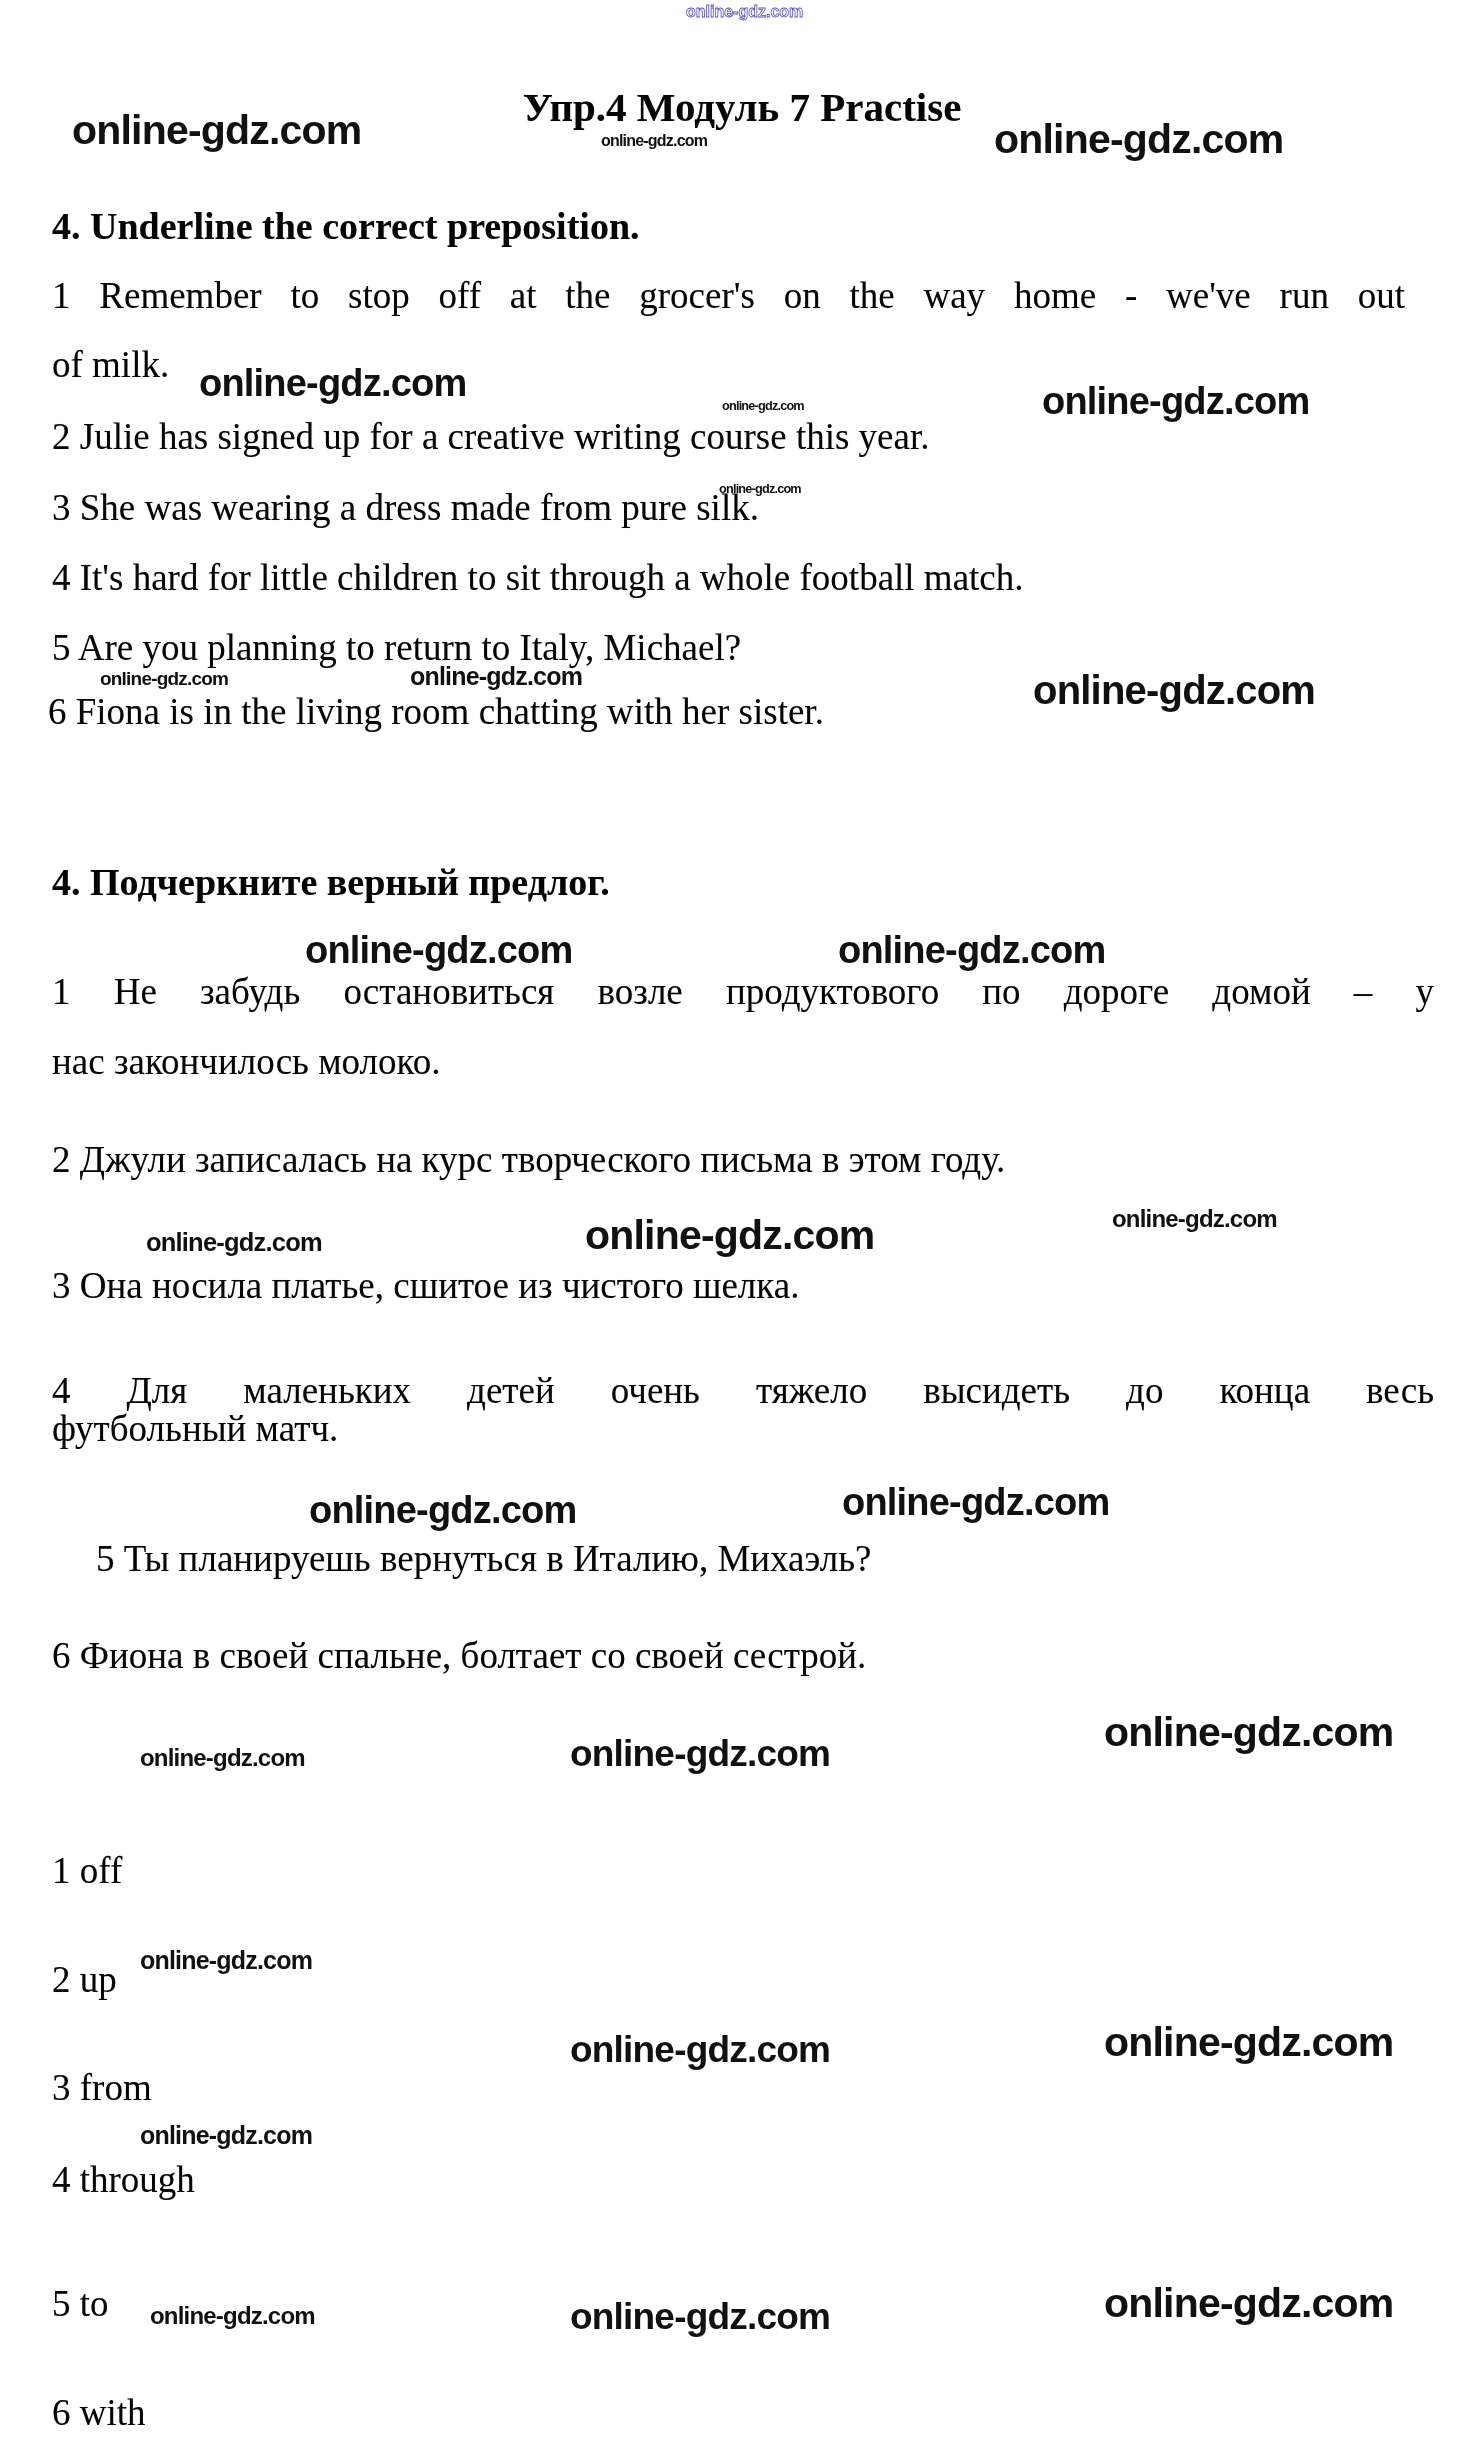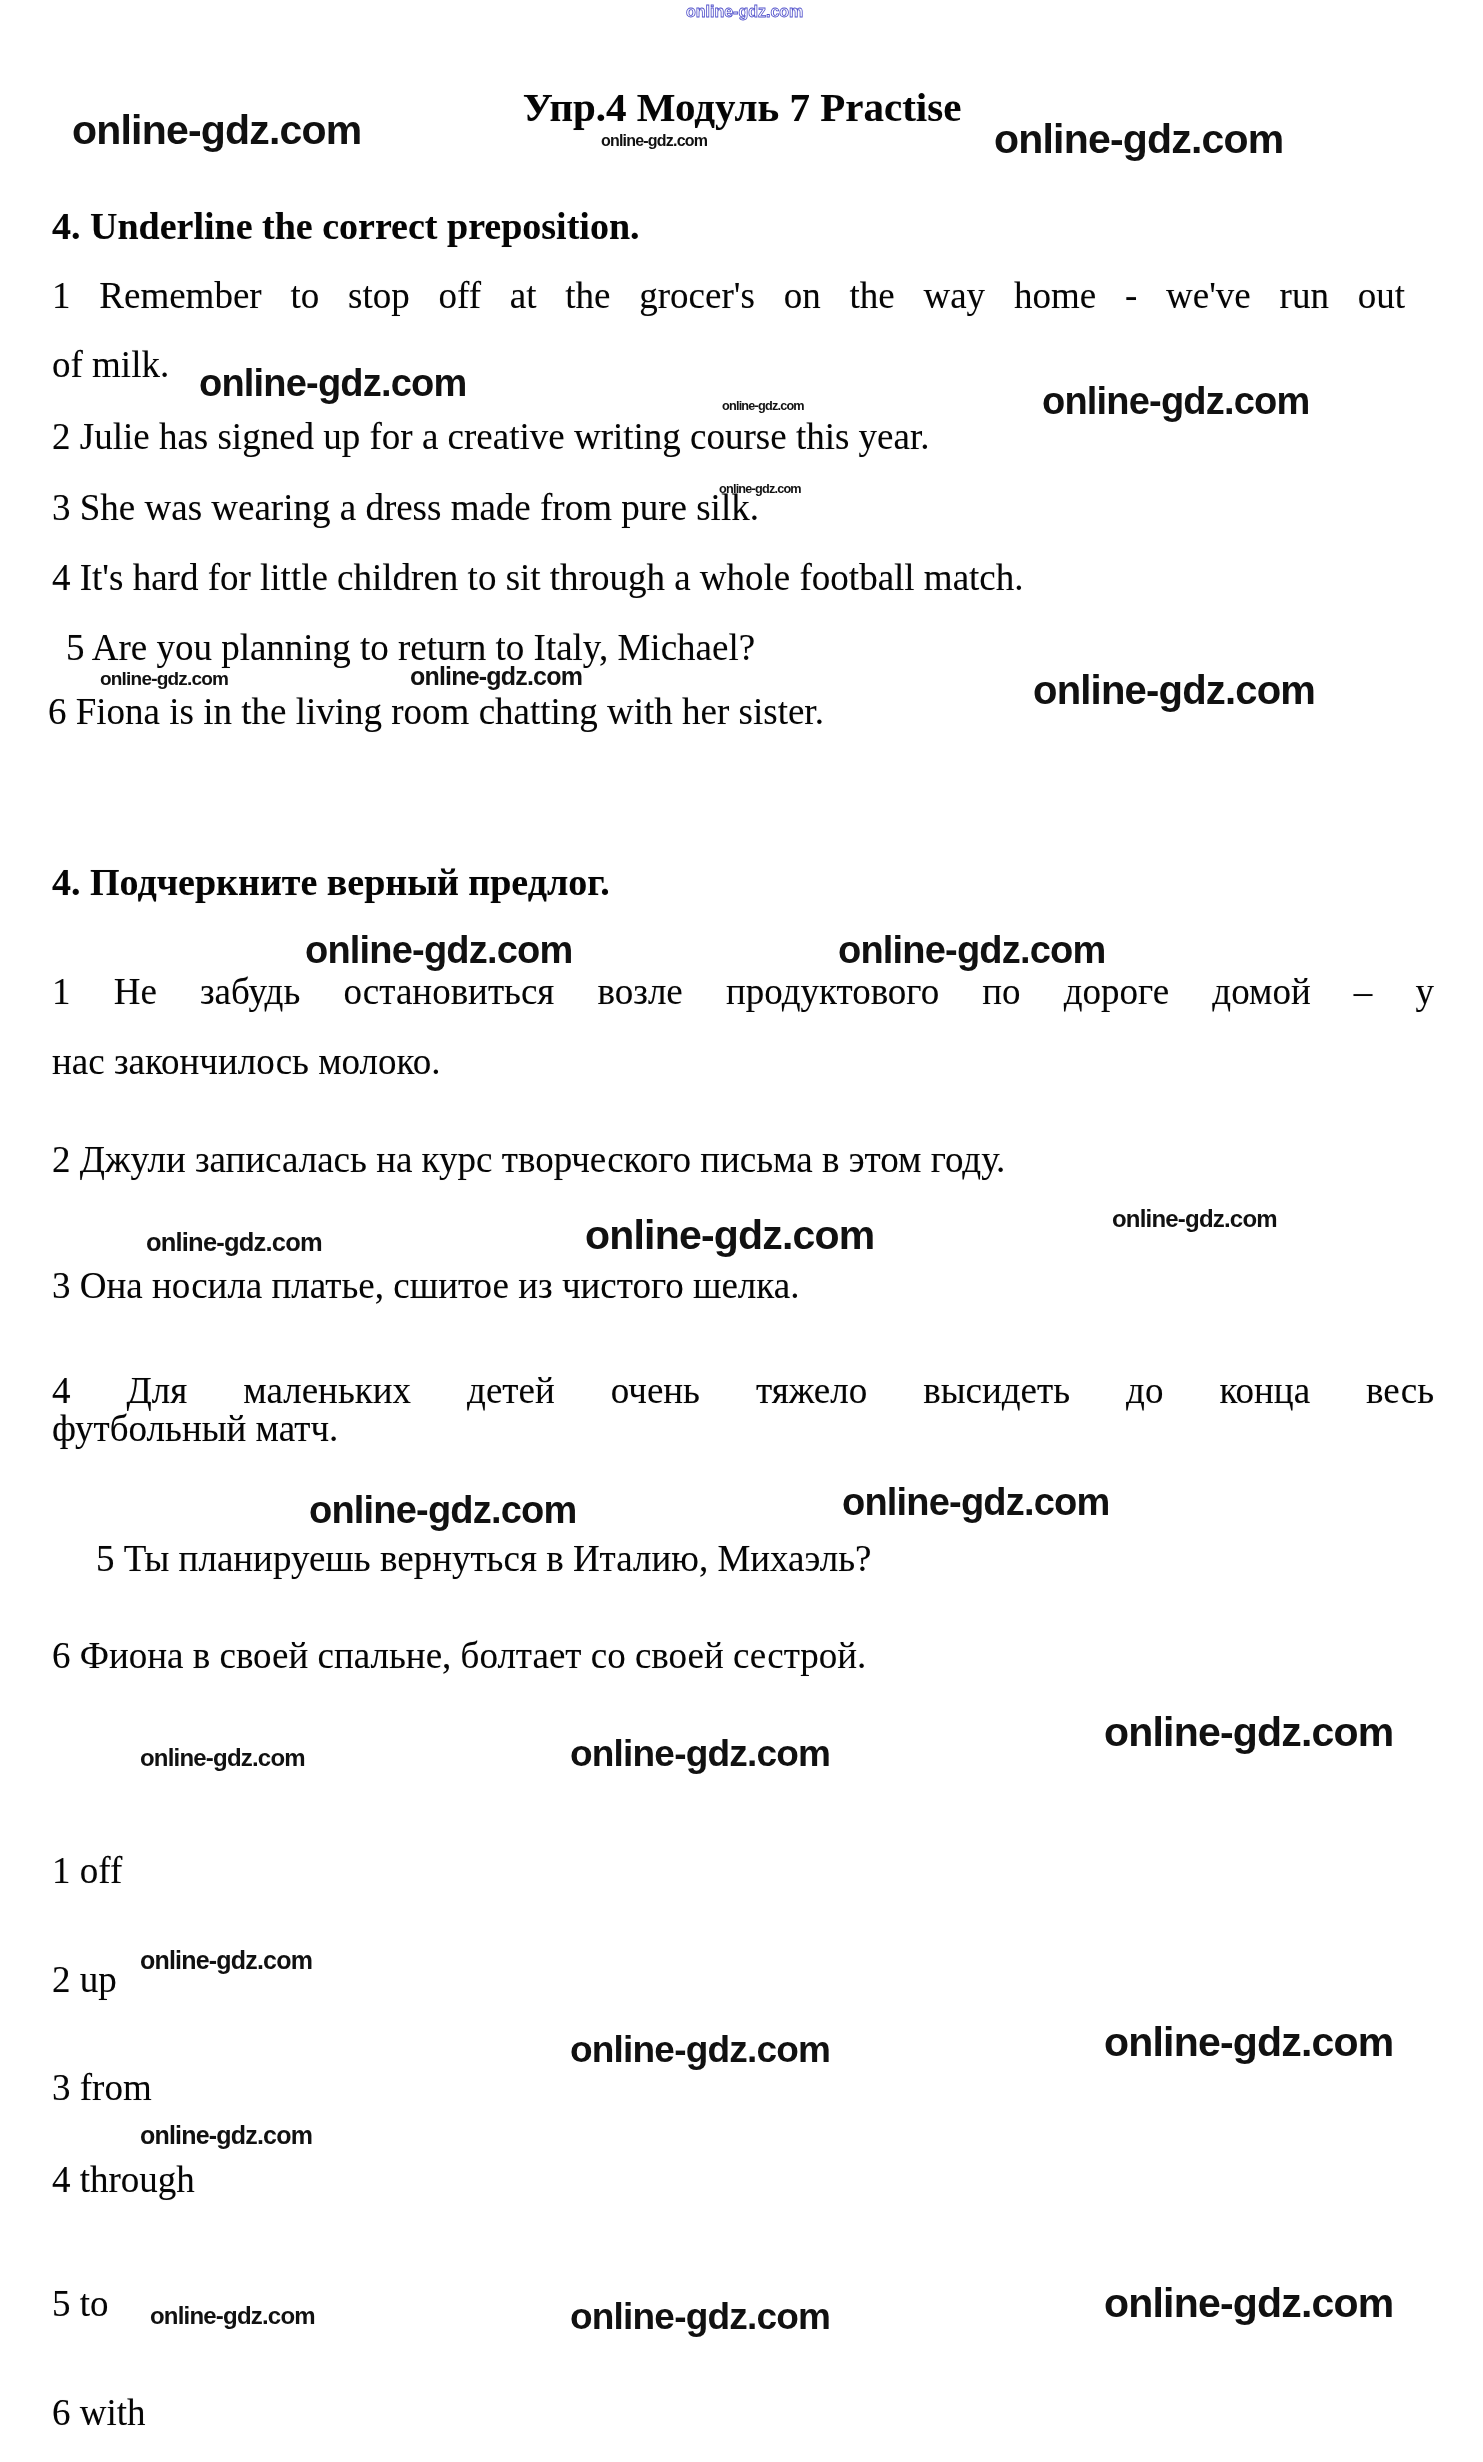--- a/index.html
+++ b/index.html
@@ -100,21 +100,21 @@
 
   <div class="pagetitle">Упр.4 Модуль 7 Practise</div>
 
   <div class="tline heading" style="left:52px;top:205px;">4. Underline the correct preposition.</div>
 
   <div class="tline justify" style="left:52px;top:275px;width:1353px;">1 Remember to stop off at the grocer's on the way home - we've run out</div>
   <div class="tline" style="left:52px;top:344px;">of milk.</div>
   <div class="tline" style="left:52px;top:416px;">2 Julie has signed up for a creative writing course this year.</div>
   <div class="tline" style="left:52px;top:487px;font-family:Liberation Serif, serif;">3 She was wearing a dress made from pure silk.</div>
   <div class="tline" style="left:52px;top:557px;">4 It's hard for little children to sit through a whole football match.</div>
-  <div class="tline" style="left:66px;top:627px;text-align:center;">5 Are you planning to return to Italy, Michael?</div>
+  <div class="tline" style="left:52px;top:627px;text-align:center;">5 Are you planning to return to Italy, Michael?</div>
   <div class="tline" style="left:48px;top:691px;">6 Fiona is in the living room chatting with her sister.</div>
 
   <div class="tline heading" style="left:52px;top:861px;">4. Подчеркните верный предлог.</div>
 
   <div class="tline justify" style="left:52px;top:971px;width:1382px;">1 Не забудь остановиться возле продуктового по дороге домой – у</div>
   <div class="tline" style="left:52px;top:1041px;">нас закончилось молоко.</div>
   <div class="tline" style="left:52px;top:1139px;">2 Джули записалась на курс творческого письма в этом году.</div>
   <div class="tline" style="left:52px;top:1265px;">3 Она носила платье, сшитое из чистого шелка.</div>
   <div class="tline justify" style="left:52px;top:1370px;width:1382px;">4 Для маленьких детей очень тяжело высидеть до конца весь</div>
   <div class="tline" style="left:52px;top:1408px;text-align:right;">футбольный матч.</div>

